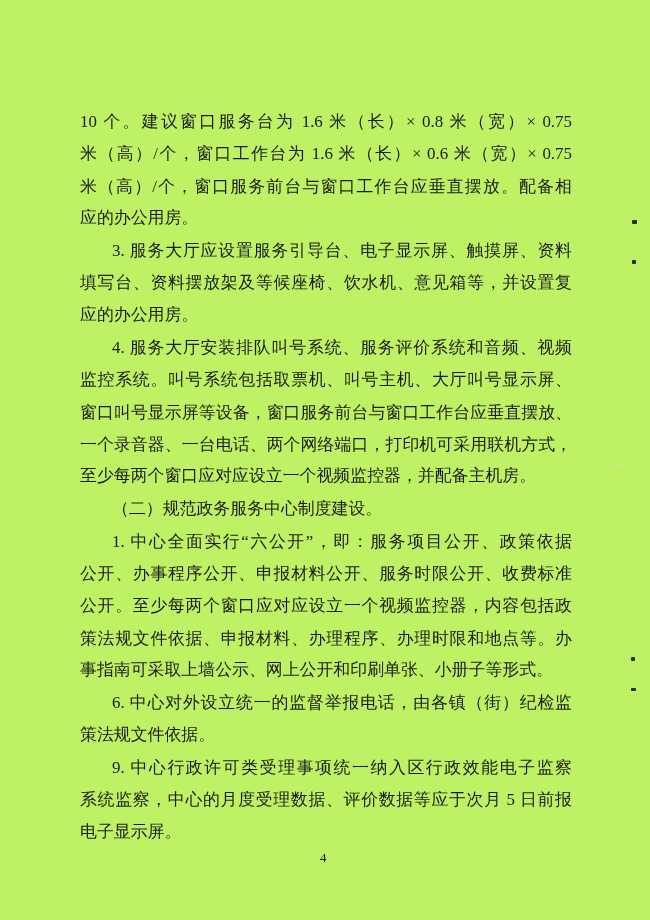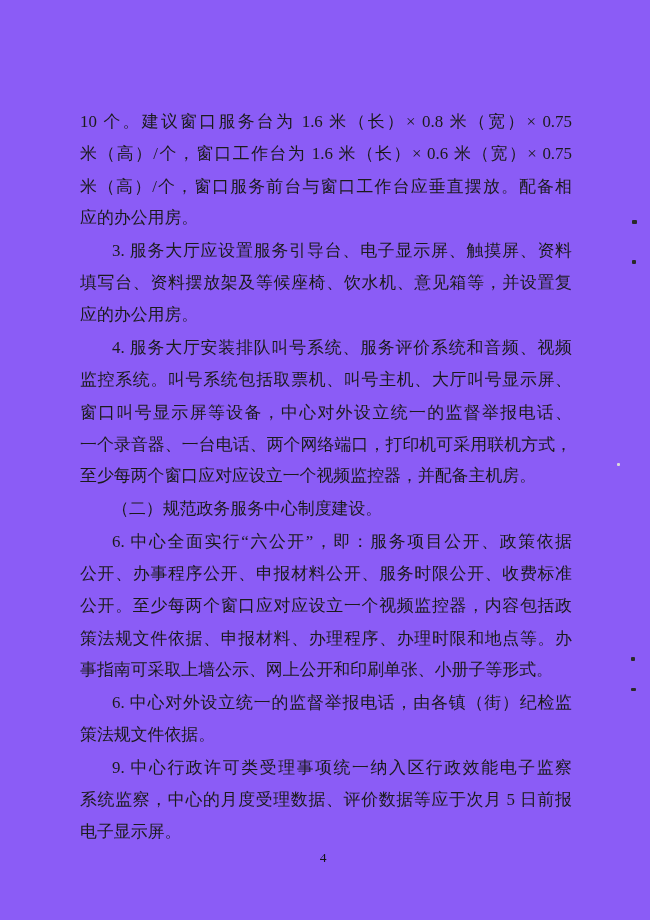--- a/index.html
+++ b/index.html
@@ -4,21 +4,21 @@
 <style>
   html, body {
     margin: 0;
     padding: 0;
     background: #fdfdfd;
   }
   .page {
     position: relative;
     width: 650px;
     height: 920px;
-    background: #8b5cf6;
+    background: #bef264;
     overflow: hidden;
     font-family: "Liberation Serif", "DejaVu Serif", serif;
     color: #1b1b1b;
   }
   .text-block {
     position: absolute;
     left: 80px;
     top: 106px;
     width: 492px;
     font-size: 16.9px;
@@ -82,31 +82,31 @@
 
     <p>
       <span class="ln ind">3. 服务大厅应设置服务引导台、电子显示屏、触摸屏、资料</span>
       <span class="ln">填写台、资料摆放架及等候座椅、饮水机、意见箱等，并设置复</span>
       <span class="ln last">应的办公用房。</span>
     </p>
 
     <p>
       <span class="ln ind">4. 服务大厅安装排队叫号系统、服务评价系统和音频、视频</span>
       <span class="ln">监控系统。叫号系统包括取票机、叫号主机、大厅叫号显示屏、</span>
-      <span class="ln">窗口叫号显示屏等设备，中心对外设立统一的监督举报电话、</span>
+      <span class="ln">窗口叫号显示屏等设备，窗口服务前台与窗口工作台应垂直摆放、</span>
       <span class="ln">一个录音器、一台电话、两个网络端口，打印机可采用联机方式，</span>
       <span class="ln last">至少每两个窗口应对应设立一个视频监控器，并配备主机房。</span>
     </p>
 
     <p>
       <span class="ln ind last">（二）规范政务服务中心制度建设。</span>
     </p>
 
     <p>
-      <span class="ln ind">6. 中心全面实行“六公开”，即：服务项目公开、政策依据</span>
+      <span class="ln ind">1. 中心全面实行“六公开”，即：服务项目公开、政策依据</span>
       <span class="ln">公开、办事程序公开、申报材料公开、服务时限公开、收费标准</span>
       <span class="ln">公开。至少每两个窗口应对应设立一个视频监控器，内容包括政</span>
       <span class="ln">策法规文件依据、申报材料、办理程序、办理时限和地点等。办</span>
       <span class="ln last">事指南可采取上墙公示、网上公开和印刷单张、小册子等形式。</span>
     </p>
 
     <p>
       <span class="ln ind">6. 中心对外设立统一的监督举报电话，由各镇（街）纪检监</span>
       <span class="ln last">策法规文件依据。</span>
     </p>

